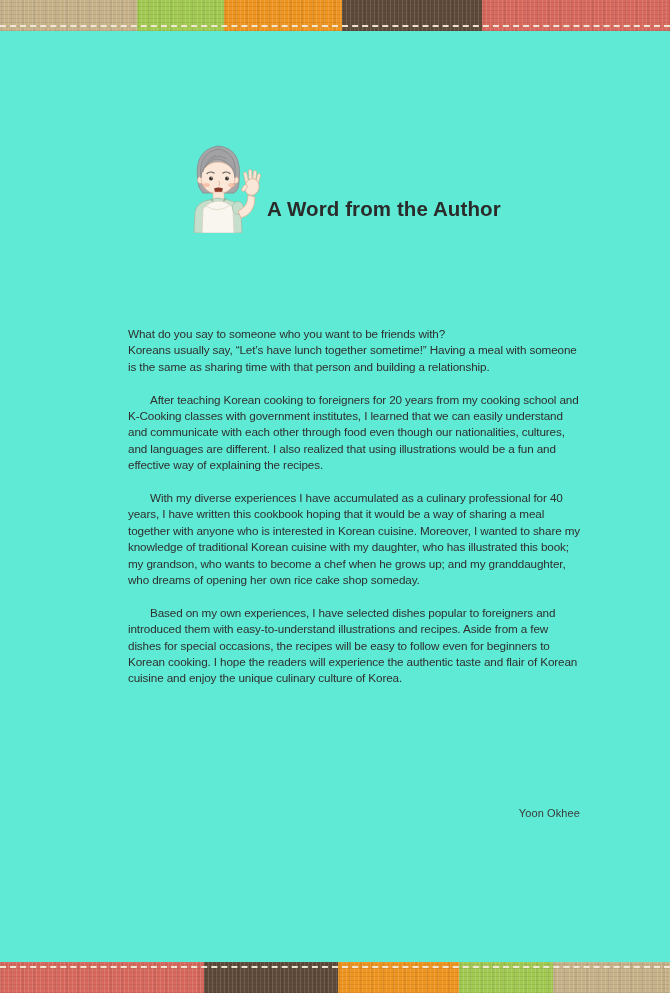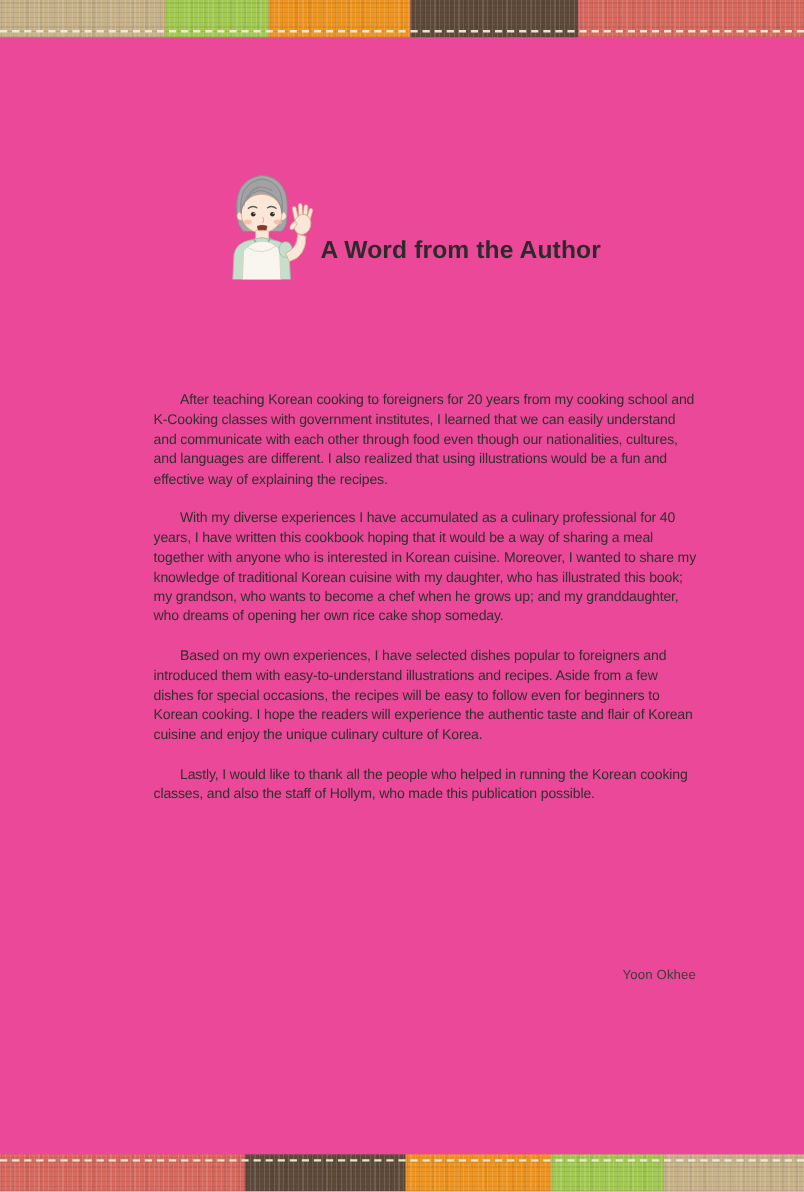--- a/index.html
+++ b/index.html
@@ -1,20 +1,20 @@
 <!DOCTYPE html>
 <html style="--stitch-color: #f3ead9;"><head>
 <meta charset="utf-8">
 <style>
   :root { --stitch-color:#f3ead9; }
   * { box-sizing: border-box; }
   html,body { margin:0; padding:0; background:#ffffff; }
   .page {
     position:relative; width:670px; height:993px; margin:0 auto;
-    background:#ec4899; overflow:hidden;
+    background:#5eead4; overflow:hidden;
     font-family:"Liberation Sans", sans-serif;
   }
 
   
   .strip { position:absolute; left:0; right:0; height:31px; }
   .strip-top { top:0; }
   .strip-bottom { bottom:0; }
   .patches { position:absolute; inset:0; display:flex; }
   .patch { position:relative; height:100%; }
   .patch::before {
@@ -119,24 +119,25 @@
       <rect x="67" y="32.5" width="3.2" height="12" rx="1.6" fill="#fbe7d7" stroke="#d8ab8c" stroke-width="0.6" transform="rotate(6 68 38)"></rect>
       <rect x="70.8" y="35.5" width="3" height="10" rx="1.5" fill="#fbe7d7" stroke="#d8ab8c" stroke-width="0.6" transform="rotate(15 72 40)"></rect>
       <ellipse cx="66" cy="49" rx="7" ry="8.5" transform="rotate(14 66 49)" fill="#fbe7d7" stroke="#d8ab8c" stroke-width="0.7"></ellipse>
       <ellipse cx="58.5" cy="50" rx="2" ry="4" transform="rotate(35 58.5 50)" fill="#fbe7d7" stroke="#d8ab8c" stroke-width="0.6"></ellipse>
     </svg>
   </div>
 
   <h1 class="page-title">A Word from the Author</h1>
 
   <div class="letter">
+    <p class="no-indent">What do you say to someone who you want to be friends with?
+Koreans usually say, “Let’s have lunch together sometime!” Having a meal with someone is the same as sharing time with that person and building a relationship.</p>
     <p>After teaching Korean cooking to foreigners for 20 years from my cooking school and K-Cooking classes with government institutes, I learned that we can easily understand and communicate with each other through food even though our nationalities, cultures, and languages are different. I also realized that using illustrations would be a fun and effective way of explaining the recipes.</p>
     <p>With my diverse experiences I have accumulated as a culinary professional for 40 years, I have written this cookbook hoping that it would be a way of sharing a meal together with anyone who is interested in Korean cuisine. Moreover, I wanted to share my knowledge of traditional Korean cuisine with my daughter, who has illustrated this book; my grandson, who wants to become a chef when he grows up; and my granddaughter, who dreams of opening her own rice cake shop someday.</p>
     <p>Based on my own experiences, I have selected dishes popular to foreigners and introduced them with easy-to-understand illustrations and recipes. Aside from a few dishes for special occasions, the recipes will be easy to follow even for beginners to Korean cooking. I hope the readers will experience the authentic taste and flair of Korean cuisine and enjoy the unique culinary culture of Korea.</p>
-    <p>Lastly, I would like to thank all the people who helped in running the Korean cooking classes, and also the staff of Hollym, who made this publication possible.</p>
   </div>
 
   <div class="signature">Yoon Okhee</div>
 
   <div class="strip strip-bottom">
     <div class="patches">
         <div class="patch" style="background: rgb(215, 105, 95); flex-grow: 204;"></div>
         <div class="patch" style="background: rgb(94, 74, 57); flex-grow: 134;"></div>
         <div class="patch" style="background: rgb(238, 148, 32); flex-grow: 121;"></div>
         <div class="patch" style="background: rgb(162, 202, 82); flex-grow: 94;"></div>

